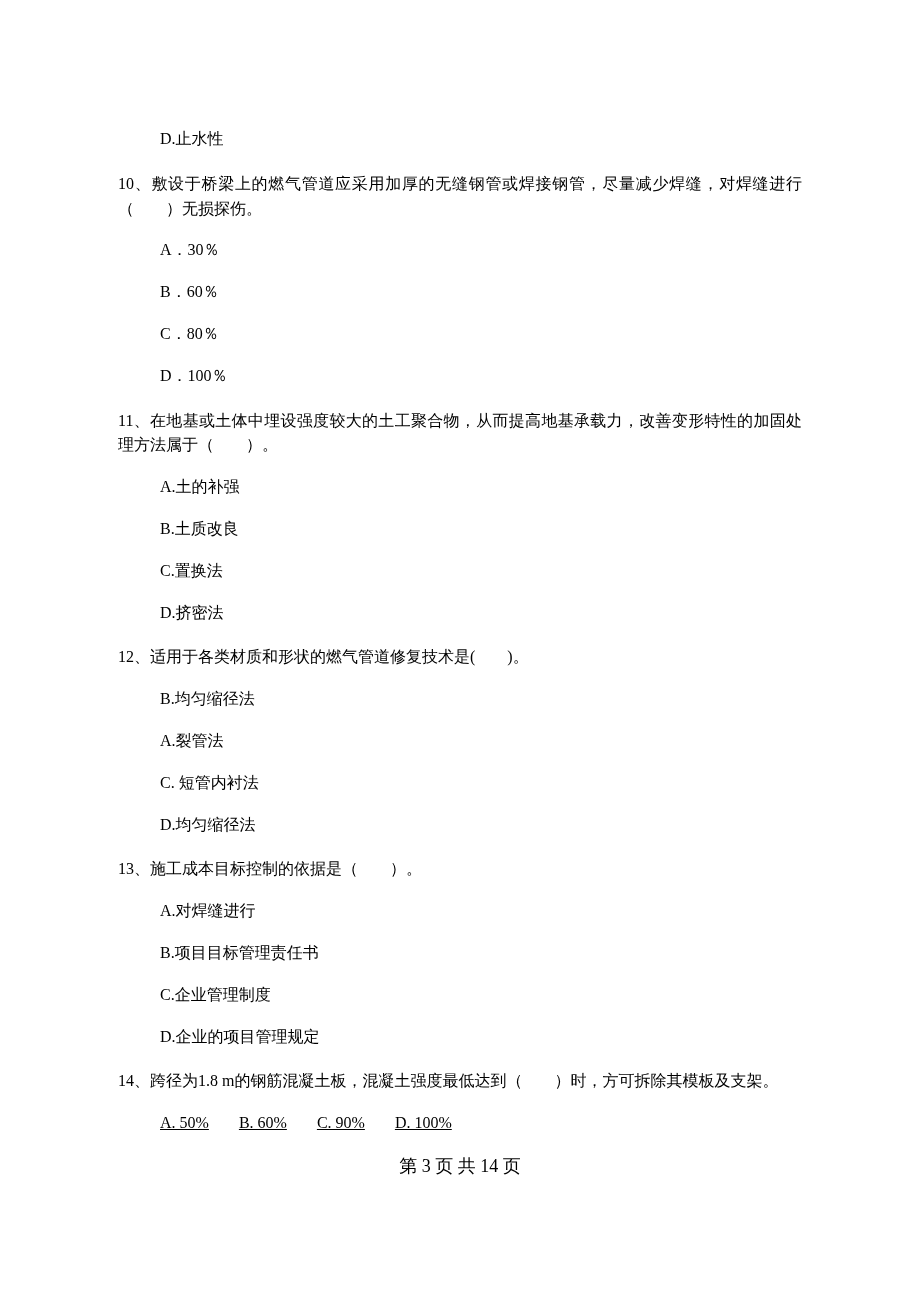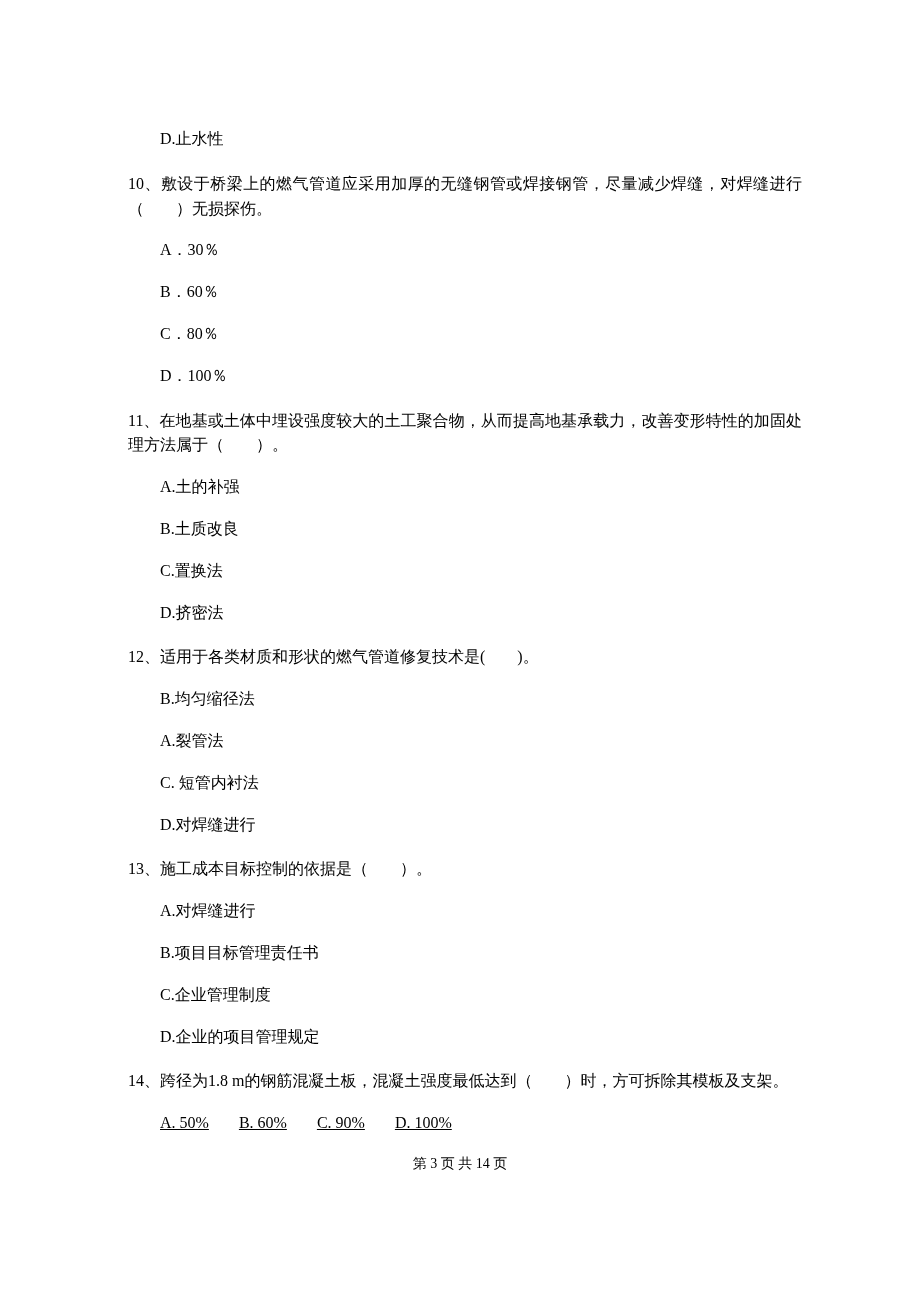--- a/index.html
+++ b/index.html
@@ -17,35 +17,35 @@
     box-sizing: border-box;
     font-size: 16px;
     line-height: 1.55;
   }
   .option {
     padding-left: 42px;
     margin: 17px 0;
     font-family: Liberation Serif, serif;
   }
   .question {
-    margin: 20px 0 16px 10px;
+    margin: 20px 0 16px 0;
     text-align: justify;
   }
   .inline-options {
     padding-left: 42px;
     margin: 17px 0;
   }
   .inline-options span {
     margin-right: 26px;
     text-decoration: underline;
   }
   .footer {
     width: 100%;
     text-align: center;
-    font-size: 14px;
+    font-size: 18px;
     margin-top: 12px;
   }
 </style>
 </head>
 <body>
 
 <div class="page">
 
   <div class="option">D.止水性</div>
 
@@ -58,21 +58,21 @@
   <div class="question">11、在地基或土体中埋设强度较大的土工聚合物，从而提高地基承载力，改善变形特性的加固处理方法属于（　　）。</div>
   <div class="option">A.土的补强</div>
   <div class="option">B.土质改良</div>
   <div class="option">C.置换法</div>
   <div class="option">D.挤密法</div>
 
   <div class="question">12、适用于各类材质和形状的燃气管道修复技术是(　　)。</div>
   <div class="option">B.均匀缩径法</div>
   <div class="option">A.裂管法</div>
   <div class="option">C. 短管内衬法</div>
-  <div class="option">D.对焊缝进行</div>
+  <div class="option">D.均匀缩径法</div>
 
   <div class="question">13、施工成本目标控制的依据是（　　）。</div>
   <div class="option">A.对焊缝进行</div>
   <div class="option">B.项目目标管理责任书</div>
   <div class="option">C.企业管理制度</div>
   <div class="option">D.企业的项目管理规定</div>
 
   <div class="question">14、跨径为1.8 m的钢筋混凝土板，混凝土强度最低达到（　　）时，方可拆除其模板及支架。</div>
   <div class="inline-options">
     <span>A. 50%</span>

